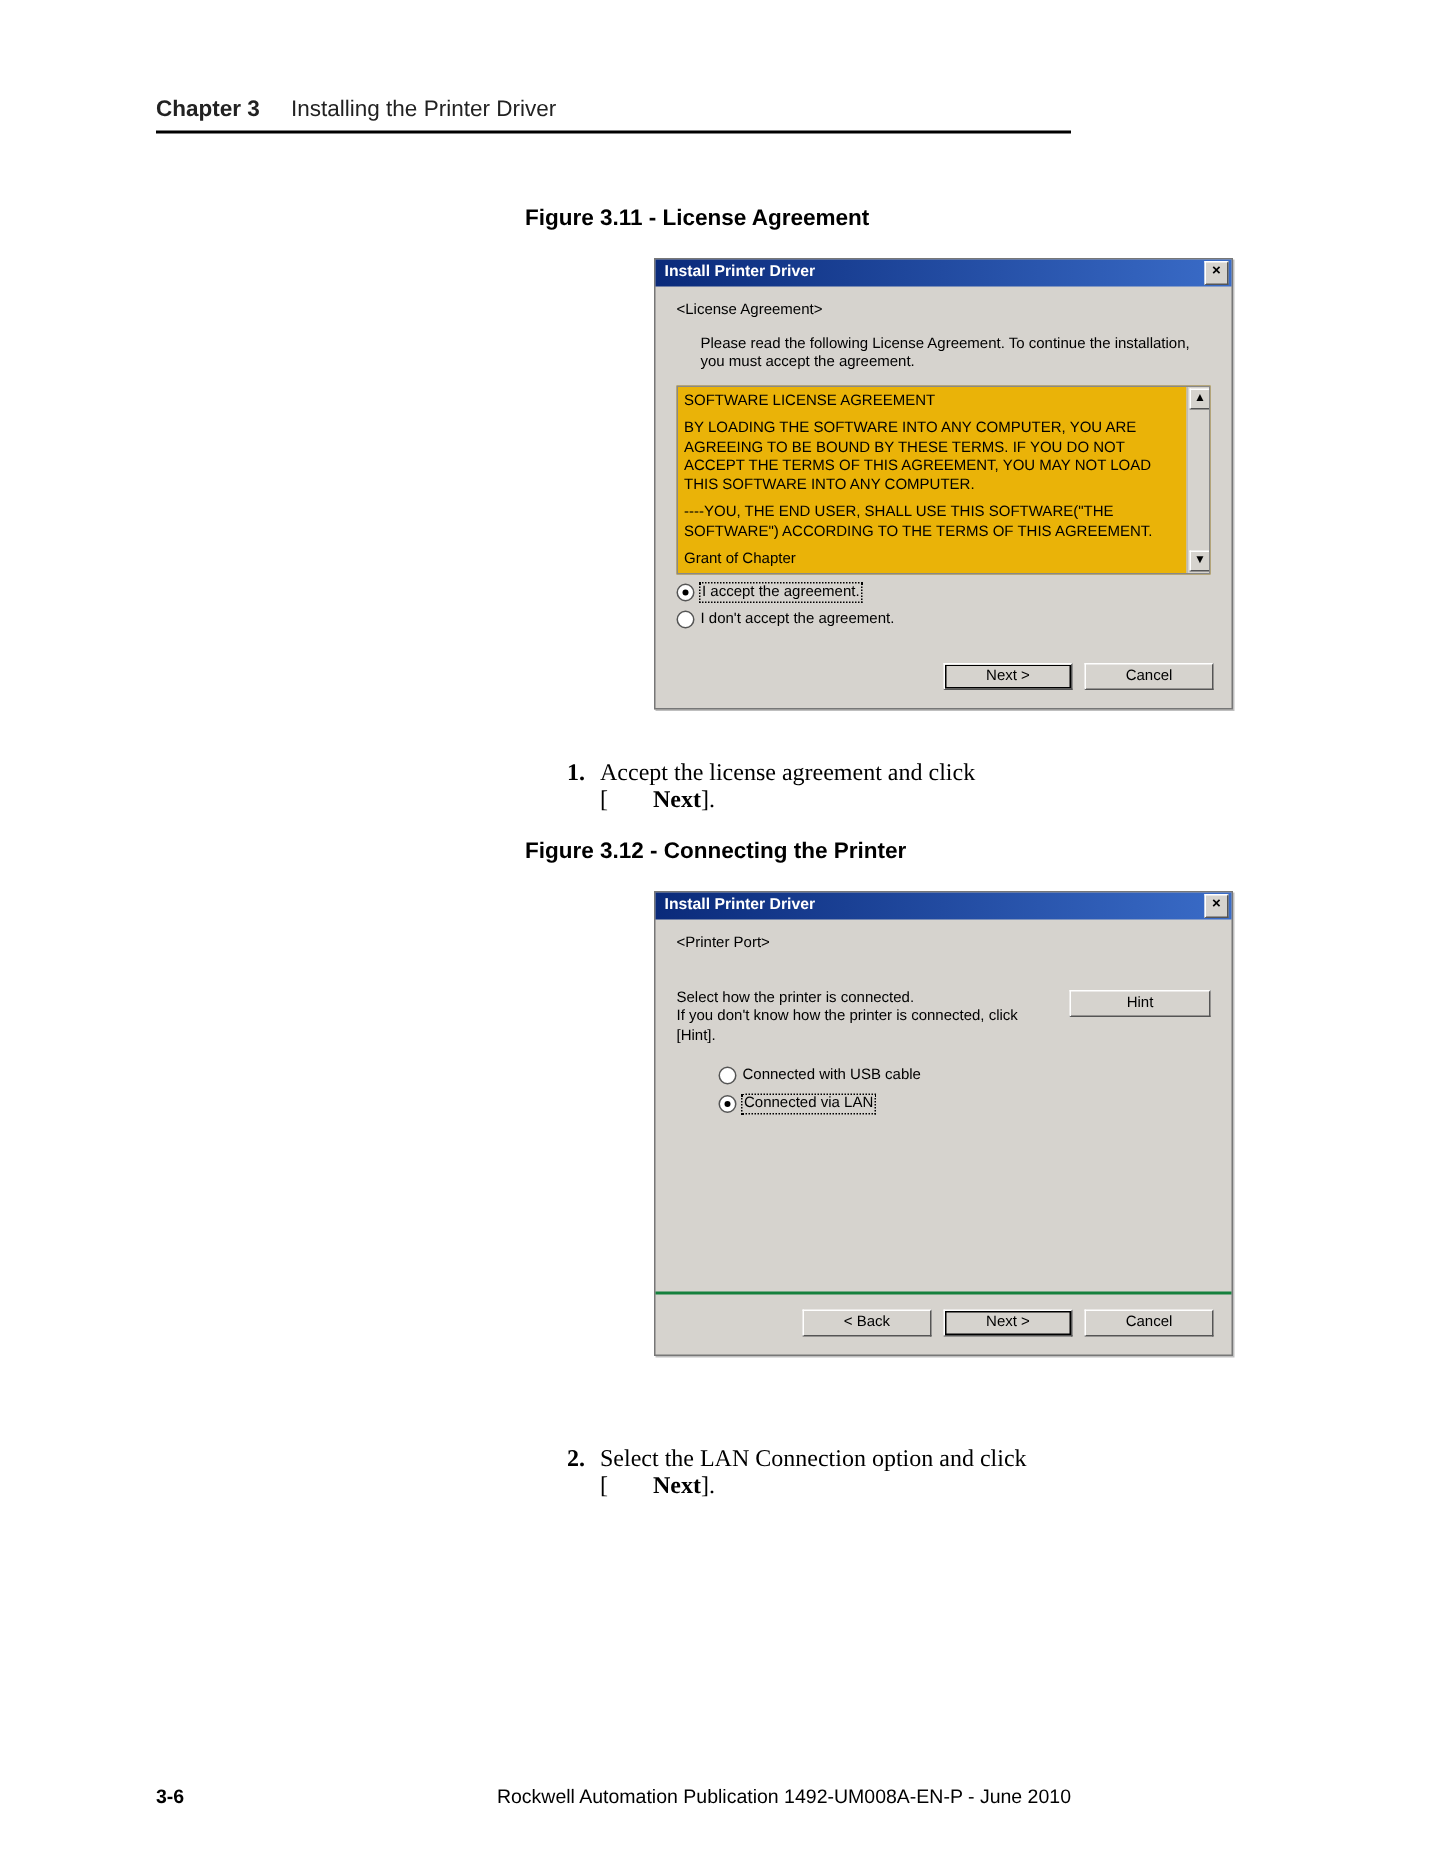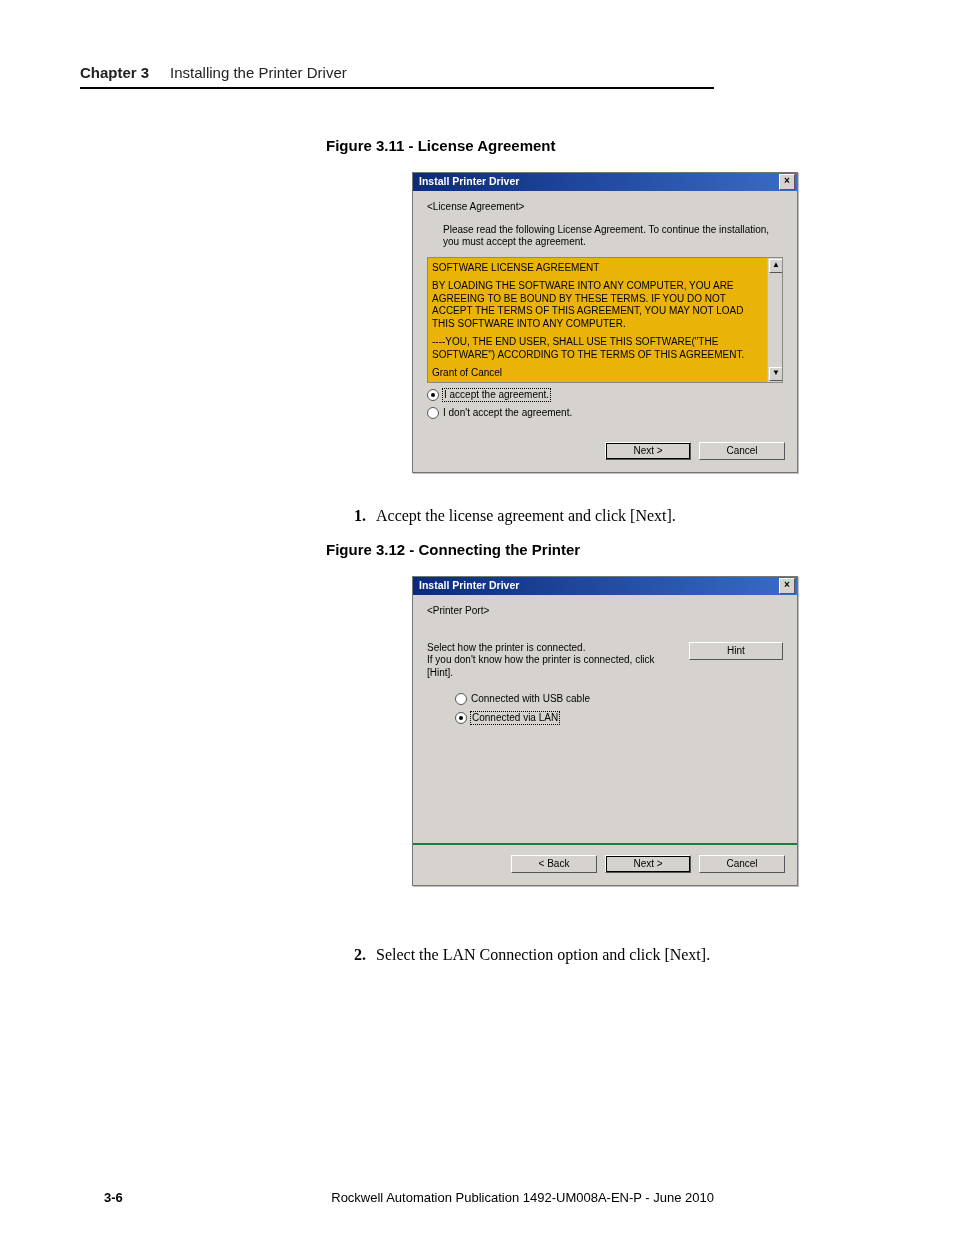--- a/index.html
+++ b/index.html
@@ -7,21 +7,21 @@
     padding: 0;
     background: #fff;
     font-family: "Times New Roman", Times, serif;
     color: #000;
   }
   .page {
     width: 802px;
     height: 1235px;
     position: relative;
     box-sizing: border-box;
-    padding: 64px 88px 0 80px;
+    padding: 64px 88px 0 104px;
   }
   .hdr-line {
     border-bottom: 2px solid #000;
     padding-bottom: 6px;
     margin-bottom: 48px;
     font-family: Arial, Helvetica, sans-serif;
     font-size: 15px;
     color: #222;
   }
   .hdr-line .bold { font-weight: 700; }
@@ -105,21 +105,21 @@
     font-size:10px; text-align:center;
   }
   .wbtn.default { box-shadow: inset 0 0 0 1px #000; }
   .step {
     margin: 34px 0 16px 268px;
     font-size: 16px;
     display: flex;
     gap: 10px;
   }
   .step .num { font-weight:700; min-width:18px; text-align:right; }
-  .step .txt strong { font-weight:400; }
+  .step .txt strong { font-weight:700;margin-left:30px; }
   .dlg2-topline {
     display:flex; justify-content:space-between; align-items:flex-start;
     margin: 24px 0 14px 0;
   }
   .dlg2-topline .lefttext { max-width: 240px; }
   .footer {
     position:absolute; left:104px; right:88px; bottom:30px;
     display:flex; justify-content:space-between;
     font-family: Arial, Helvetica, sans-serif; font-size:13px;
   }
@@ -144,21 +144,21 @@
       <span class="closebtn">×</span>
     </div>
     <div class="dlg-body">
       <div class="dlg-heading">&lt;License Agreement&gt;</div>
       <div class="dlg-text">Please read the following License Agreement. To continue the installation, you must accept the agreement.</div>
 
       <div class="scrollbox">
         <div class="sb-title">SOFTWARE LICENSE AGREEMENT</div>
         <div class="sb-para">BY LOADING THE SOFTWARE INTO ANY COMPUTER, YOU ARE AGREEING TO BE BOUND BY THESE TERMS. IF YOU DO NOT ACCEPT THE TERMS OF THIS AGREEMENT, YOU MAY NOT LOAD THIS SOFTWARE INTO ANY COMPUTER.</div>
         <div class="sb-para">----YOU, THE END USER, SHALL USE THIS SOFTWARE("THE SOFTWARE") ACCORDING TO THE TERMS OF THIS AGREEMENT.</div>
-        <div class="sb-para">Grant of Cancel</div>
+        <div class="sb-para">Grant of Chapter</div>
 
         <div class="scrollbar">
           <div class="sb-btn">▲</div>
           <div class="sb-btn">▼</div>
         </div>
       </div>
 
       <div class="radio-row">
         <span class="radio-dot sel"></span>
         <span class="radio-label focused">I accept the agreement.</span>

